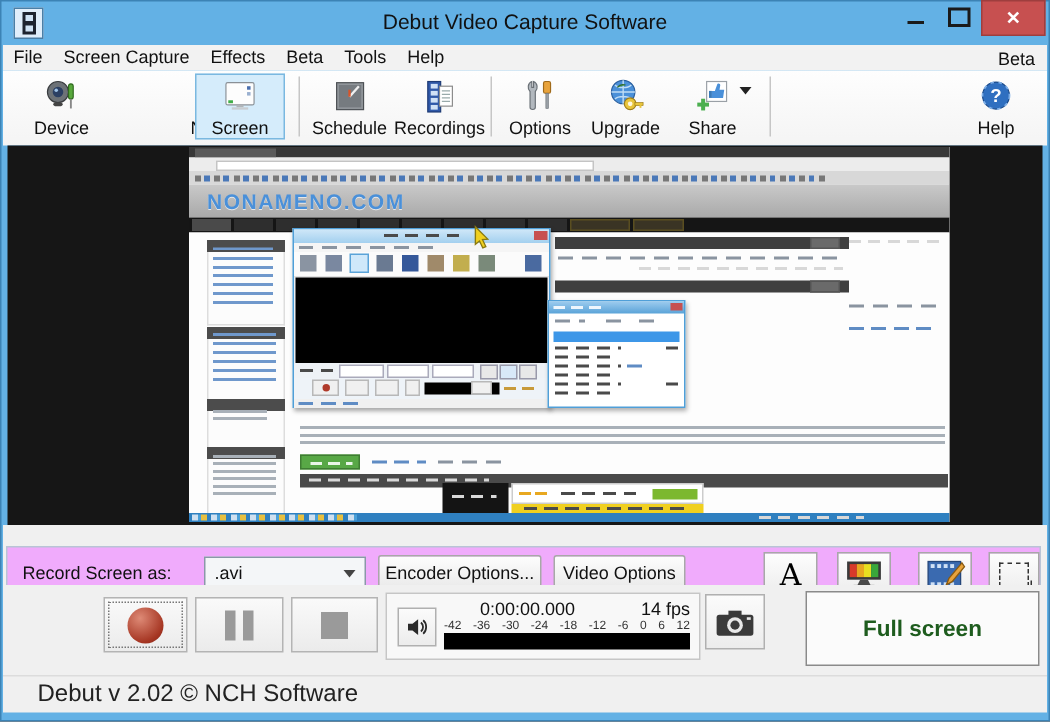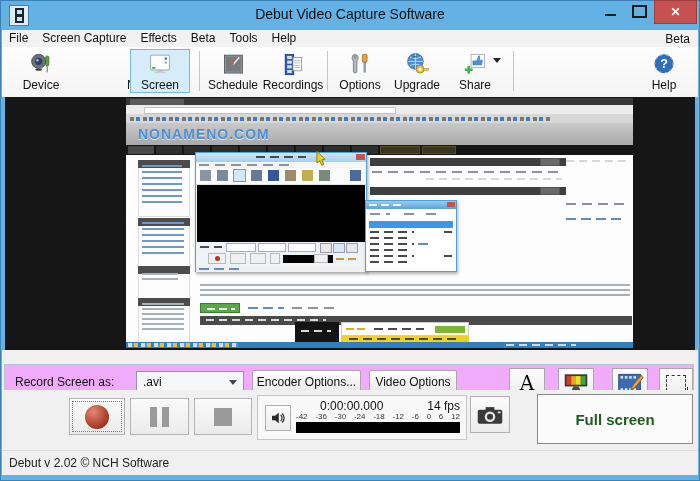--- a/index.html
+++ b/index.html
@@ -142,21 +142,21 @@
   .meterbar{left:38px;right:6px;top:26px;height:11px;background:#000;}
   .cam-btn{left:468px;top:6px;width:40px;height:37px;background:linear-gradient(#fbfbfb,#ececec);
            border:1px solid #b0b0b0;box-sizing:border-box;display:flex;align-items:center;justify-content:center;}
   .fullscreen-btn{left:535px;top:4px;width:156px;height:50px;background:#fbfbfb;border:1px solid #8a8a8a;
                   box-sizing:border-box;display:flex;align-items:center;justify-content:center;
                   font-size:15px;font-weight:bold;color:#1e5c1e;}
 
   
   .statusbar{left:2px;top:450px;width:696px;height:25px;background:#f0f0f0;border-top:1px solid #dcdcdc;
              box-sizing:border-box;display:flex;align-items:center;}
-  .status-text{font-size:12px;color:#222;padding-left:7px;}
+  .status-text{font-size:16px;color:#222;padding-left:23px;}
 </style>
 </head>
 <body>
 
 <div class="window">
 
   <div class="abs titlebar">
     <div class="abs app-icon">
         <div class="film"></div>
       </div>

